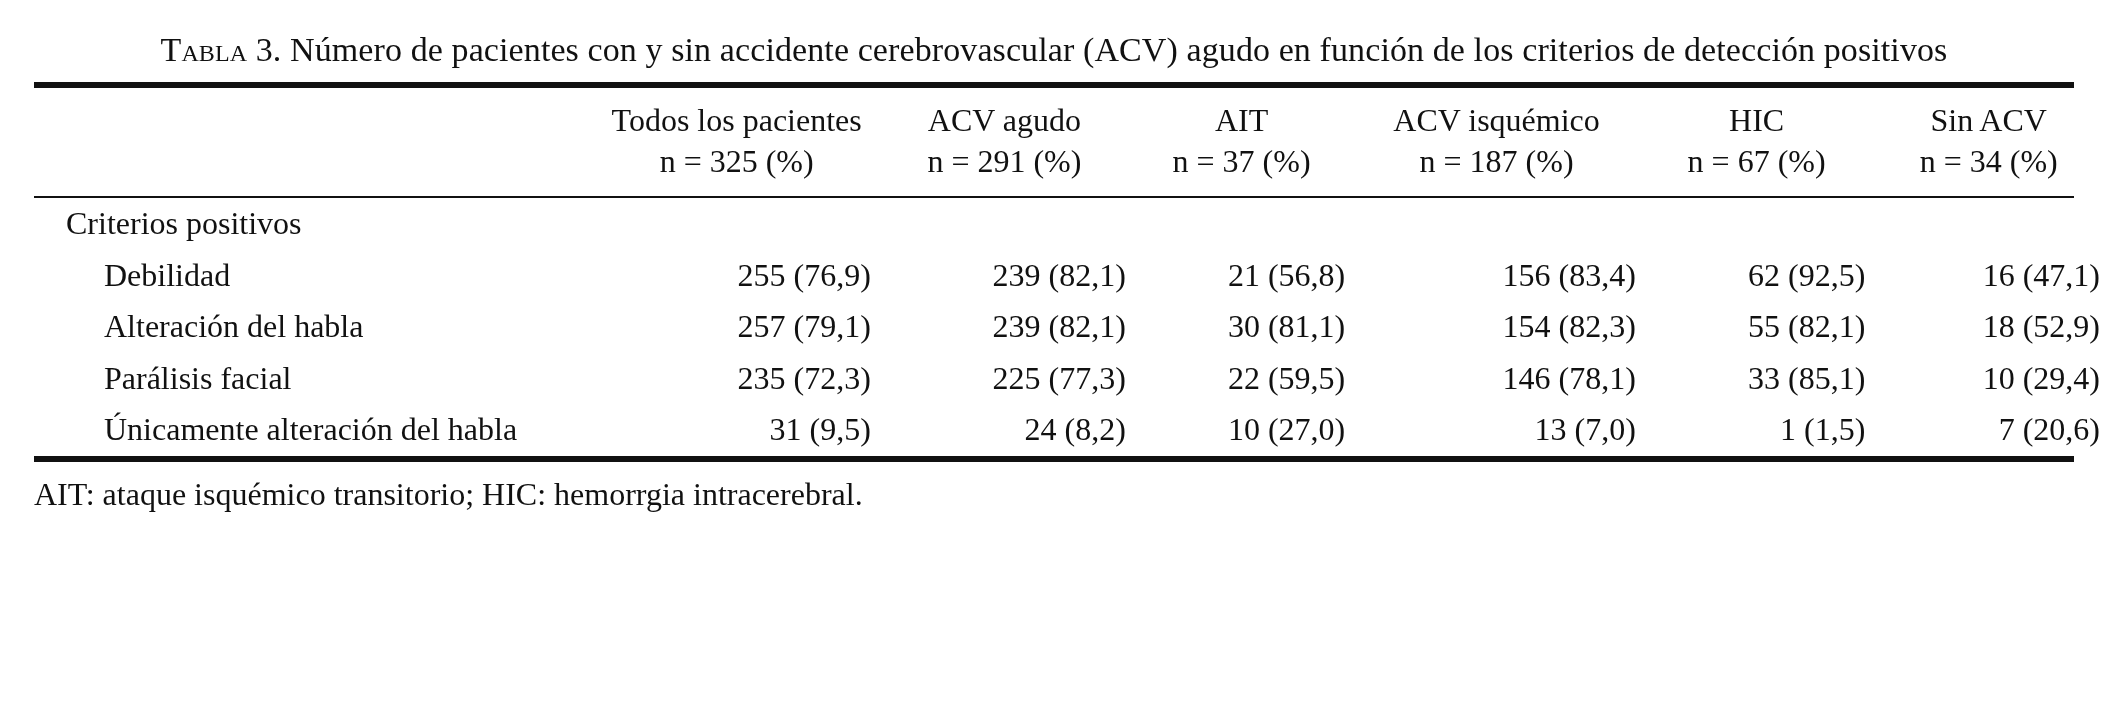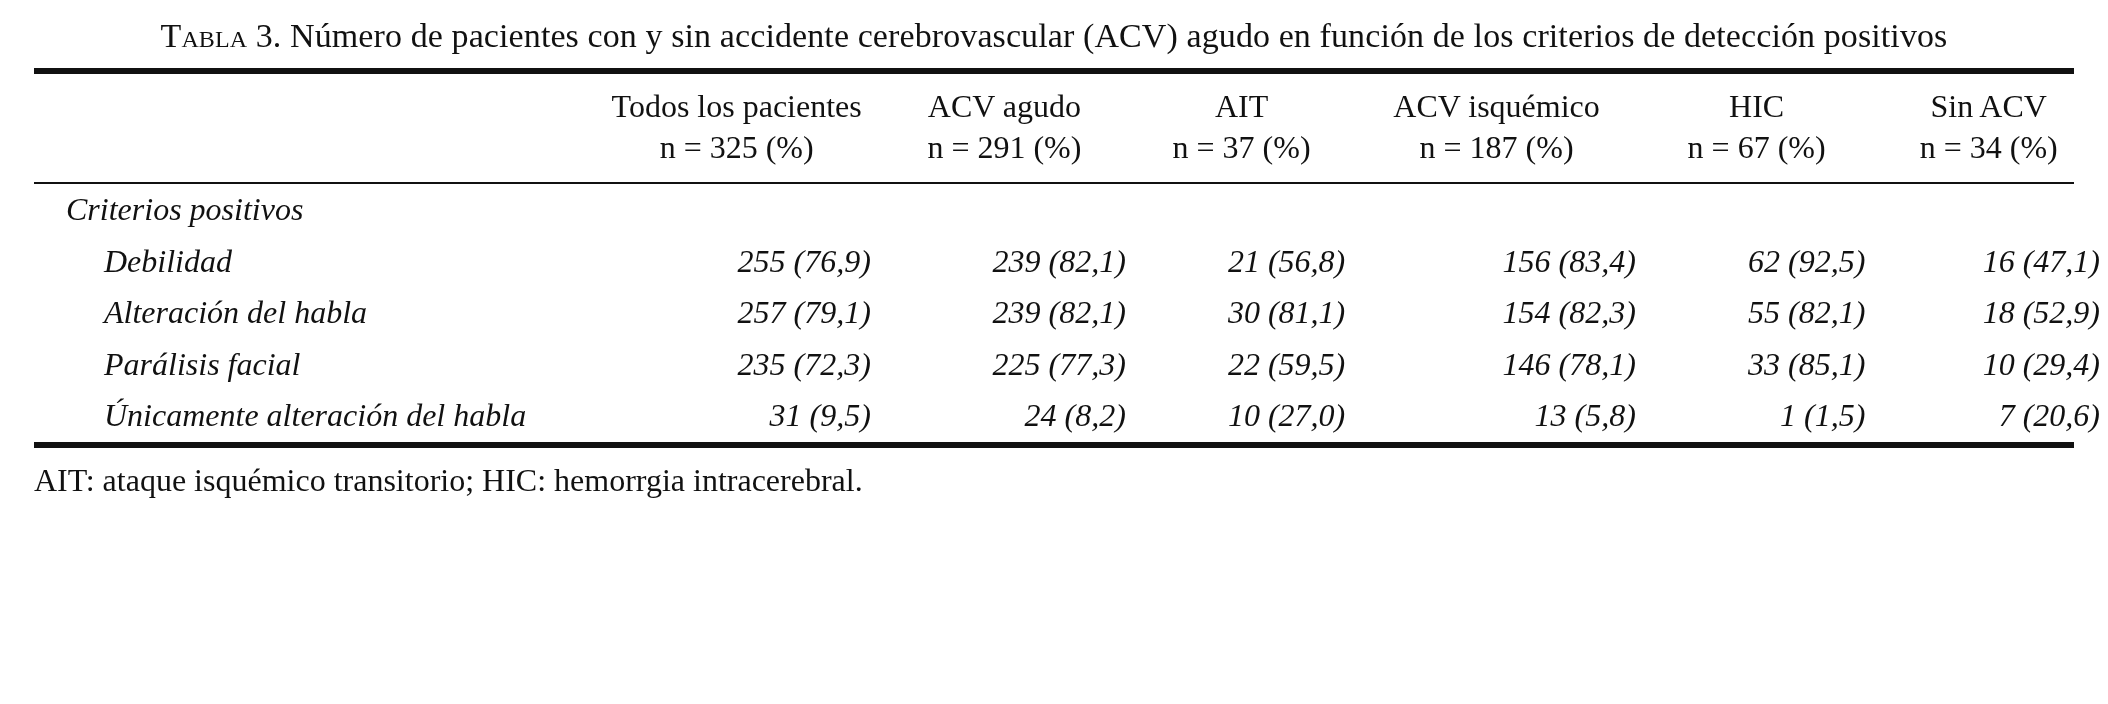--- a/index.html
+++ b/index.html
@@ -11,21 +11,21 @@
     width: 2108px;
     height: 704px;
     font-family: "Liberation Serif", "DejaVu Serif", serif;
     color: #111111;
     overflow: hidden;
   }
   .page {
     box-sizing: border-box;
     width: 2108px;
     height: 704px;
-    padding: 0 34px;
+    padding: 14px 34px;
   }
   .caption {
     text-align: center;
     font-size: 34px;
     line-height: 1.30;
     padding: 14px 120px 10px 120px;
     letter-spacing: 0.1px;
   }
   .caption .tabla-label {
     font-variant: small-caps;
@@ -60,21 +60,20 @@
     line-height: 1.28;
   }
   thead th.rowlabelhead { text-align: left; }
 
   tbody td {
     padding: 5px 6px;
     text-align: right;
     vertical-align: baseline;
     line-height: 1.30;
     white-space: nowrap;
-    font-style: italic;
   }
   tbody td.rowlabel {
     text-align: left;
     white-space: nowrap;
   }
   tbody tr.section td.rowlabel {
     padding-left: 0;
   }
   tbody tr.indent td.rowlabel {
     padding-left: 38px;
@@ -189,21 +188,21 @@
         <td>22 (59,5)</td>
         <td>146 (78,1)</td>
         <td>33 (85,1)</td>
         <td>10 (29,4)</td>
       </tr>
       <tr class="indent">
         <td class="rowlabel">Únicamente alteración del habla</td>
         <td>31 (9,5)</td>
         <td>24 (8,2)</td>
         <td>10 (27,0)</td>
-        <td>13 (5,8)</td>
+        <td>13 (7,0)</td>
         <td>1 (1,5)</td>
         <td>7 (20,6)</td>
       </tr>
     </tbody>
   </table>
 
   <div class="rule-thick"></div>
 
   <div class="footnote">AIT: ataque isquémico transitorio; HIC: hemorrgia intracerebral.</div>
 

